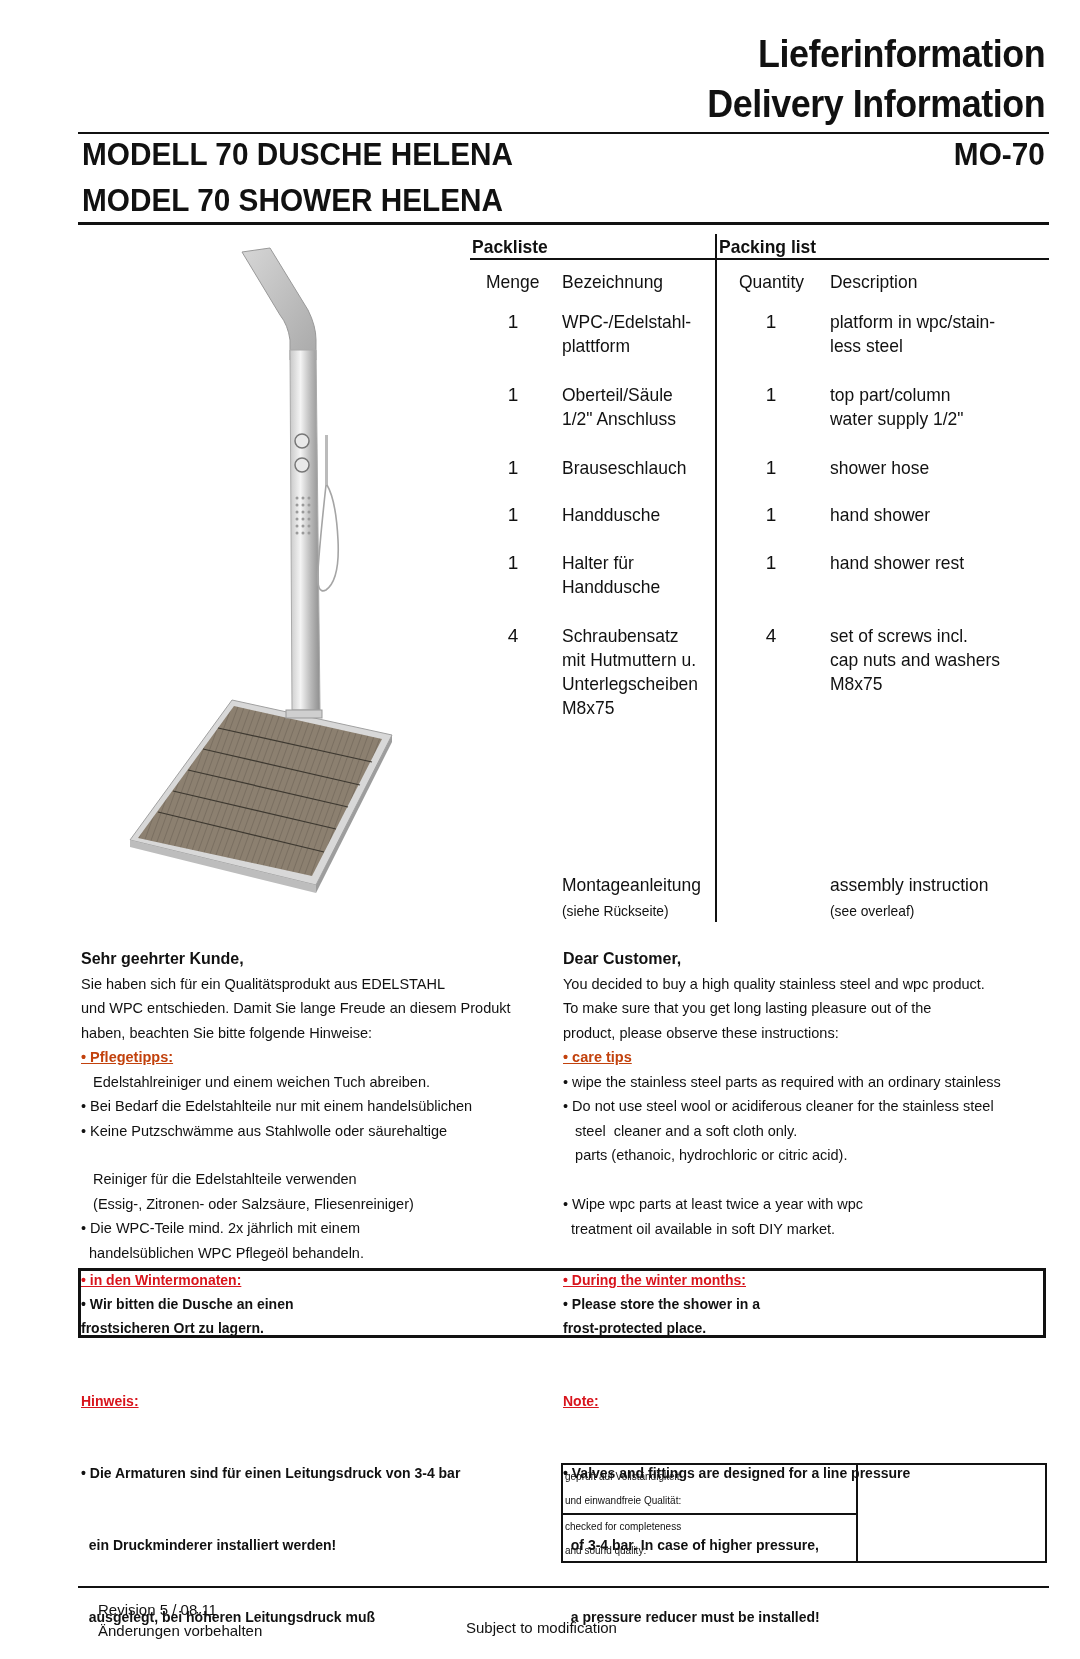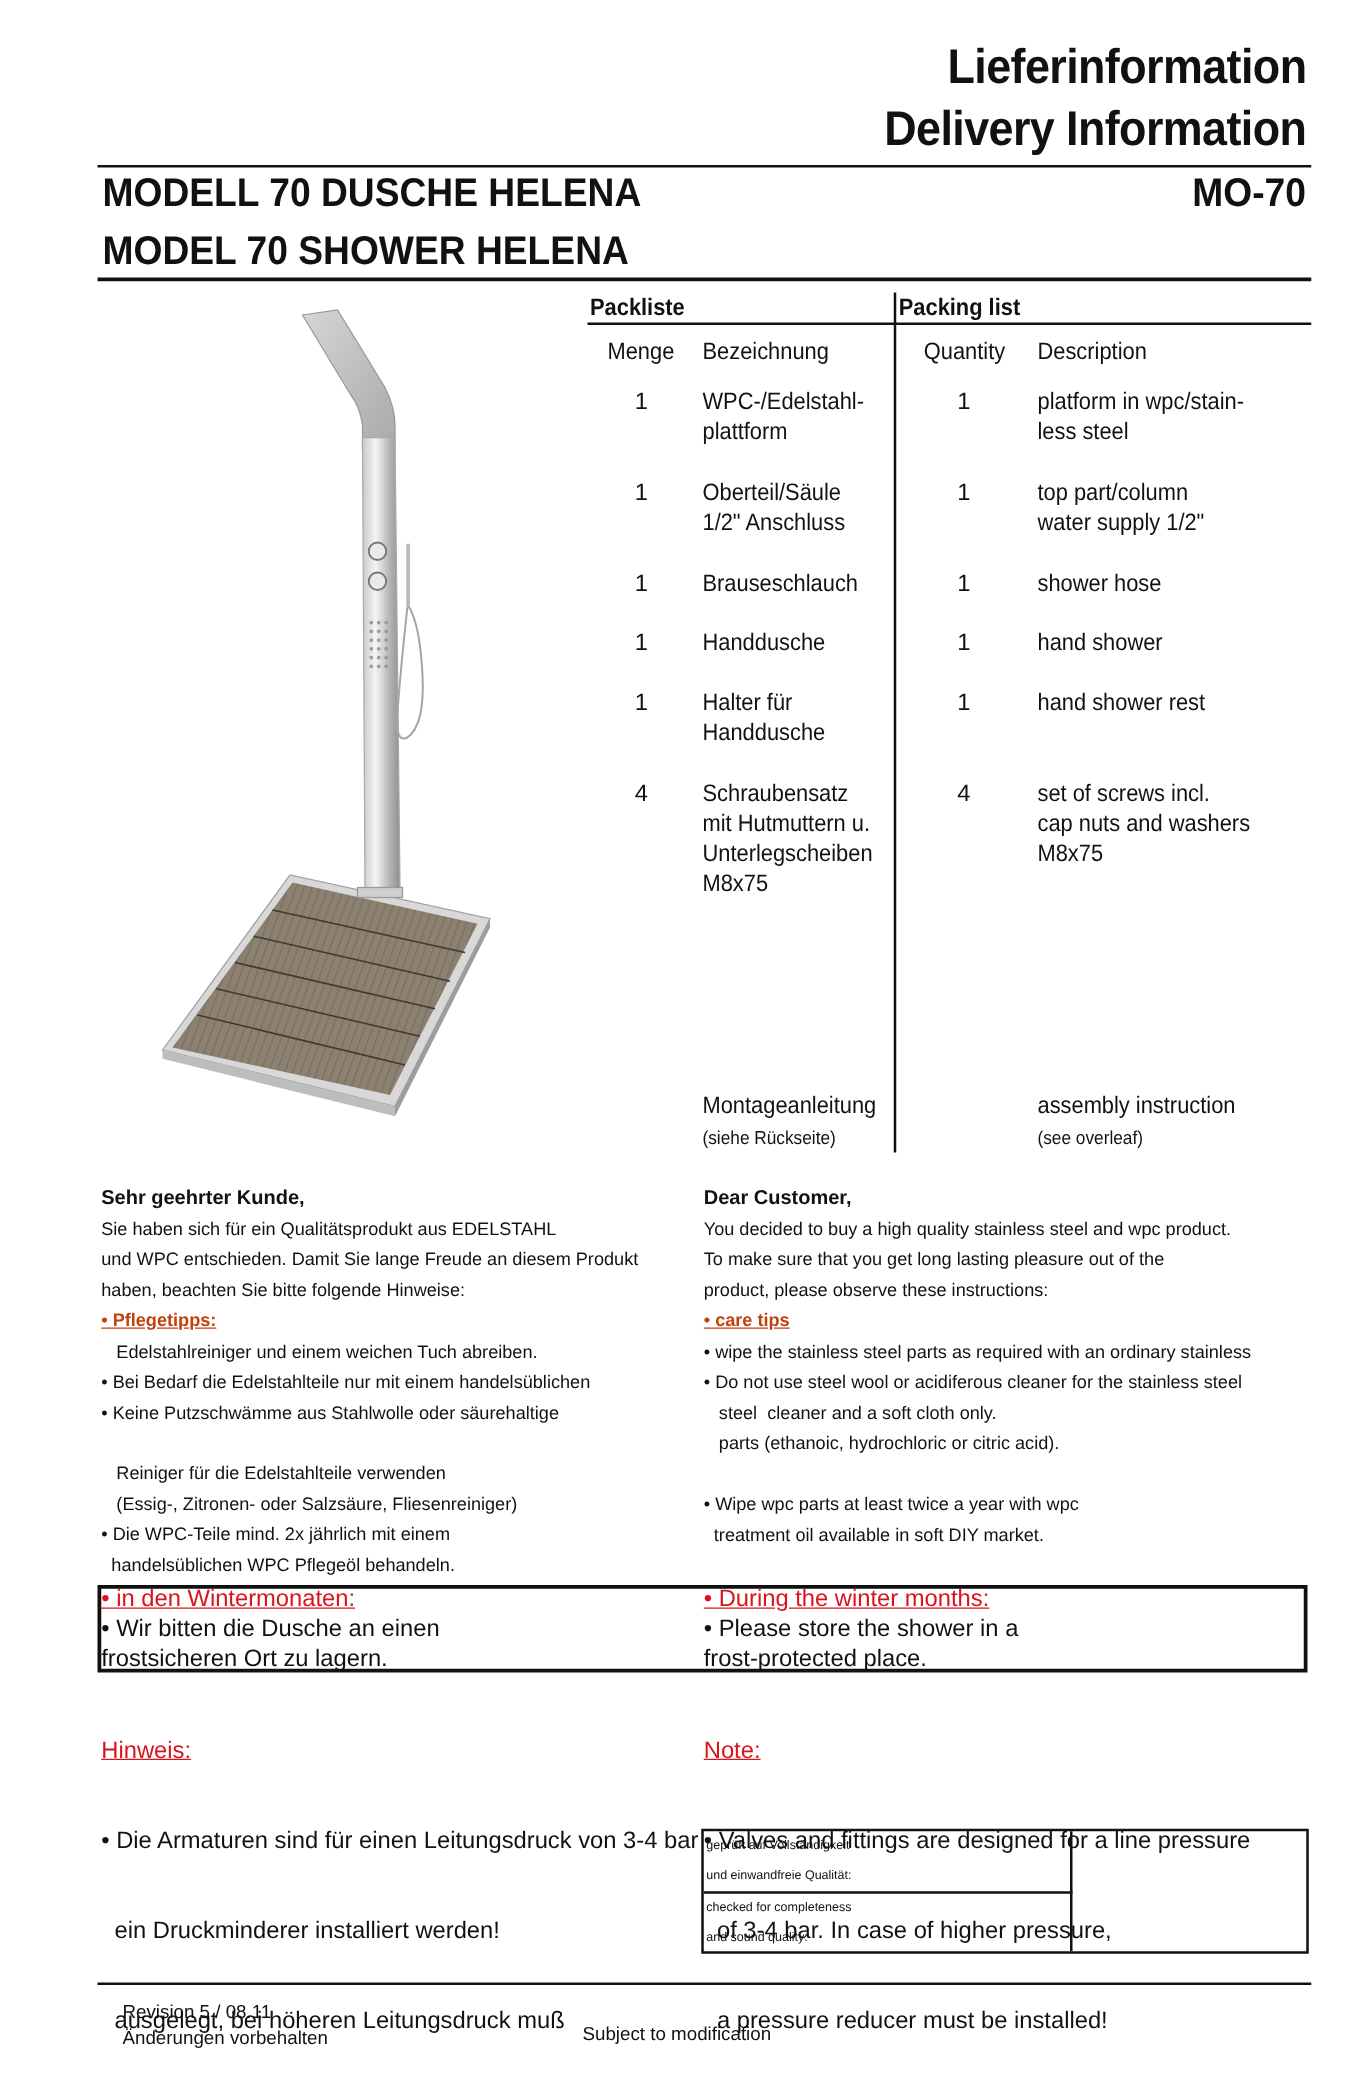--- a/index.html
+++ b/index.html
@@ -12,21 +12,21 @@
   .pl-col { font-size:19px; transform:scaleX(0.92); transform-origin:left; white-space:nowrap; }
   .pl-txt { font-size:19px; line-height:24px; white-space:pre-line; transform:scaleX(0.92); transform-origin:left; }
   .pl-qty { font-size:19px; line-height:24px; width:30px; text-align:center; }
   .small { font-size:15px; transform:scaleX(0.92); transform-origin:left; white-space:nowrap; }
   .body-text { font-size:14.5px; line-height:24.5px; white-space:nowrap; }
   .body-text .line { display:block; }
   .greet { font-weight:bold; font-size:16px; }
   .red-u { color:#c2410c; font-weight:bold; text-decoration:underline; }
   .bold { font-weight:normal; }
   .winter-box { position:absolute; left:78px; top:1268px; width:968px; height:70px; border:3px solid #111; box-sizing:border-box; }
-  .w-text { font-size:19px; font-weight:normal; line-height:24px; white-space:nowrap; }
+  .w-text { font-size:14px; font-weight:bold; line-height:24px; white-space:nowrap; }
   .w-red { color:#d8141c; text-decoration:underline; }
   .check-box { position:absolute; left:561px; top:1463px; width:486px; height:100px; border:2px solid #111; box-sizing:border-box; }
   .check-cell { position:absolute; left:0; width:295px; border-right:2px solid #111; box-sizing:border-box; font-size:10px; line-height:24px; padding-left:2px; }
   .footer { font-size:15px; white-space:nowrap; }
 </style>
 </head>
 <body>
 
 <div class="abs title-big" style="top:32px;">Lieferinformation</div>
 <div class="abs title-big" style="top:82px;">Delivery Information</div>

